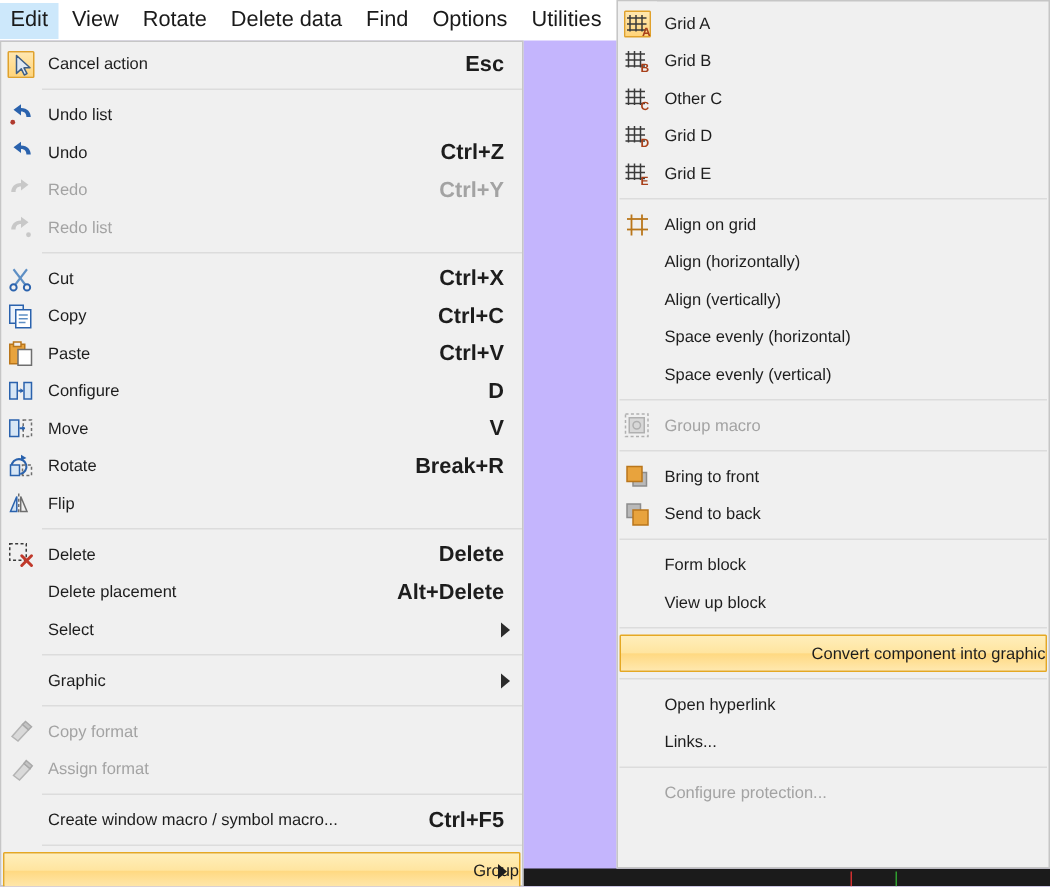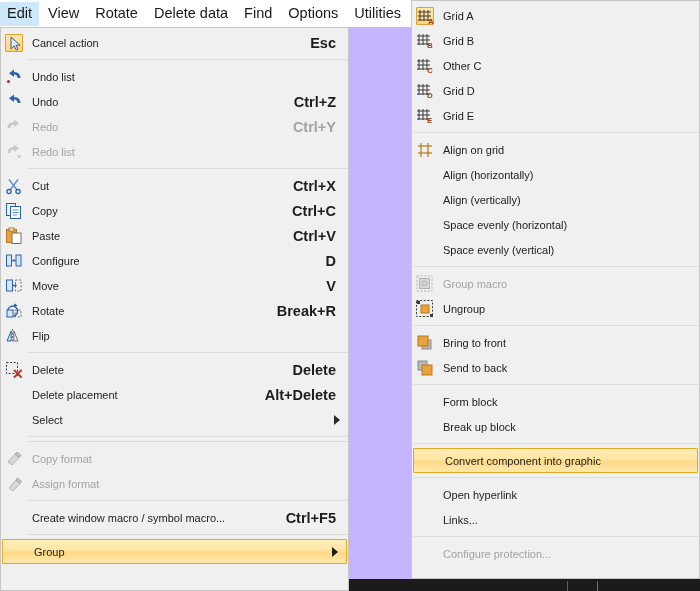--- a/index.html
+++ b/index.html
@@ -94,20 +94,21 @@
     border-bottom: 5px solid transparent;
   }
   .row.disabled .lbl,
   .row.disabled .acc { color: #a3a3a3; }
 
   .row.hl {
     background: linear-gradient(to bottom, #ffeebb 0%, #ffe5a0 48%, #ffd982 52%, #ffe8ae 100%);
     border: 1px solid #e5a823;
     border-radius: 1px;
     margin: 0 1px;
+    justify-content: flex-end;
   }
   .row.hl .lbl, .row.hl .acc { color: #1d1d1d; }
   .row.hl .arrow { border-left-color: #1d1d1d; }
 
   .sep {
     height: 1px;
     background: #dcdcdc;
     margin: 4px 0 4px 27px;
   }
   .sep.full { margin-left: 1px; margin-right: 1px; }
@@ -304,20 +305,24 @@
         </div>
         <div class="row">
           <span class="lbl">Delete placement</span>
           <span class="acc">Alt+Delete</span>
         </div>
         <div class="row">
           <span class="lbl">Select</span>
           <span class="arrow"></span>
         </div>
         <div class="sep"></div>
+        <div class="row">
+          <span class="lbl">Graphic</span>
+          <span class="arrow"></span>
+        </div>
         <div class="sep"></div>
         <div class="row disabled">
           <span class="ico">
             <svg width="18" height="18" viewBox="0 0 18 18">
               <path d="M3 12 L10 4 L14 7.5 L7 15 Z" fill="#d9d9d9" stroke="#b4b4b4" stroke-width="1"></path>
               <path d="M10 4 L14 7.5 L16 5.5 L12 2 Z" fill="#c4c4c4" stroke="#a8a8a8" stroke-width="1"></path>
             </svg>
           </span>
           <span class="lbl">Copy format</span>
         </div>
@@ -444,31 +449,20 @@
         <div class="row disabled">
           <span class="ico">
             <svg width="18" height="18" viewBox="0 0 18 18">
               <rect x="1" y="1" width="15" height="15" fill="none" stroke="#b0b0b0" stroke-width="1" stroke-dasharray="2,1.6"></rect>
               <rect x="3.5" y="3.5" width="10" height="10" fill="#d8d8d8" stroke="#b0b0b0" stroke-width="1"></rect>
               <circle cx="8.5" cy="8.5" r="2.5" fill="none" stroke="#b0b0b0" stroke-width="1"></circle>
             </svg>
           </span>
           <span class="lbl">Group macro</span>
         </div>
-        <div class="row">
-          <span class="ico">
-            <svg width="18" height="18" viewBox="0 0 18 18">
-              <rect x="0.5" y="0.5" width="16" height="16" fill="none" stroke="#3a3a3a" stroke-width="1" stroke-dasharray="2,1.6"></rect>
-              <rect x="5" y="5" width="8" height="8" fill="#e8a33d" stroke="#b9761b" stroke-width="1"></rect>
-              <rect x="1" y="1" width="3" height="3" fill="#3a3a3a"></rect>
-              <rect x="14" y="14" width="3" height="3" fill="#3a3a3a"></rect>
-            </svg>
-          </span>
-          <span class="lbl">Ungroup</span>
-        </div>
         <div class="sep full"></div>
         <div class="row">
           <span class="ico">
             <svg width="18" height="18" viewBox="0 0 18 18">
               <rect x="6" y="6" width="9" height="9" fill="#b9b9b9" stroke="#8c8c8c" stroke-width="1"></rect>
               <rect x="2" y="2" width="10" height="10" fill="#e8a33d" stroke="#b9761b" stroke-width="1"></rect>
             </svg>
           </span>
           <span class="lbl">Bring to front</span>
         </div>
@@ -479,21 +473,21 @@
               <rect x="6" y="6" width="10" height="10" fill="#e8a33d" stroke="#b9761b" stroke-width="1"></rect>
             </svg>
           </span>
           <span class="lbl">Send to back</span>
         </div>
         <div class="sep full"></div>
         <div class="row">
           <span class="lbl">Form block</span>
         </div>
         <div class="row">
-          <span class="lbl">Break up block</span>
+          <span class="lbl">View up block</span>
         </div>
         <div class="sep full"></div>
         <div class="row hl">
           <span class="lbl">Convert component into graphic</span>
         </div>
         <div class="sep full"></div>
         <div class="row">
           <span class="lbl">Open hyperlink</span>
         </div>
         <div class="row">

